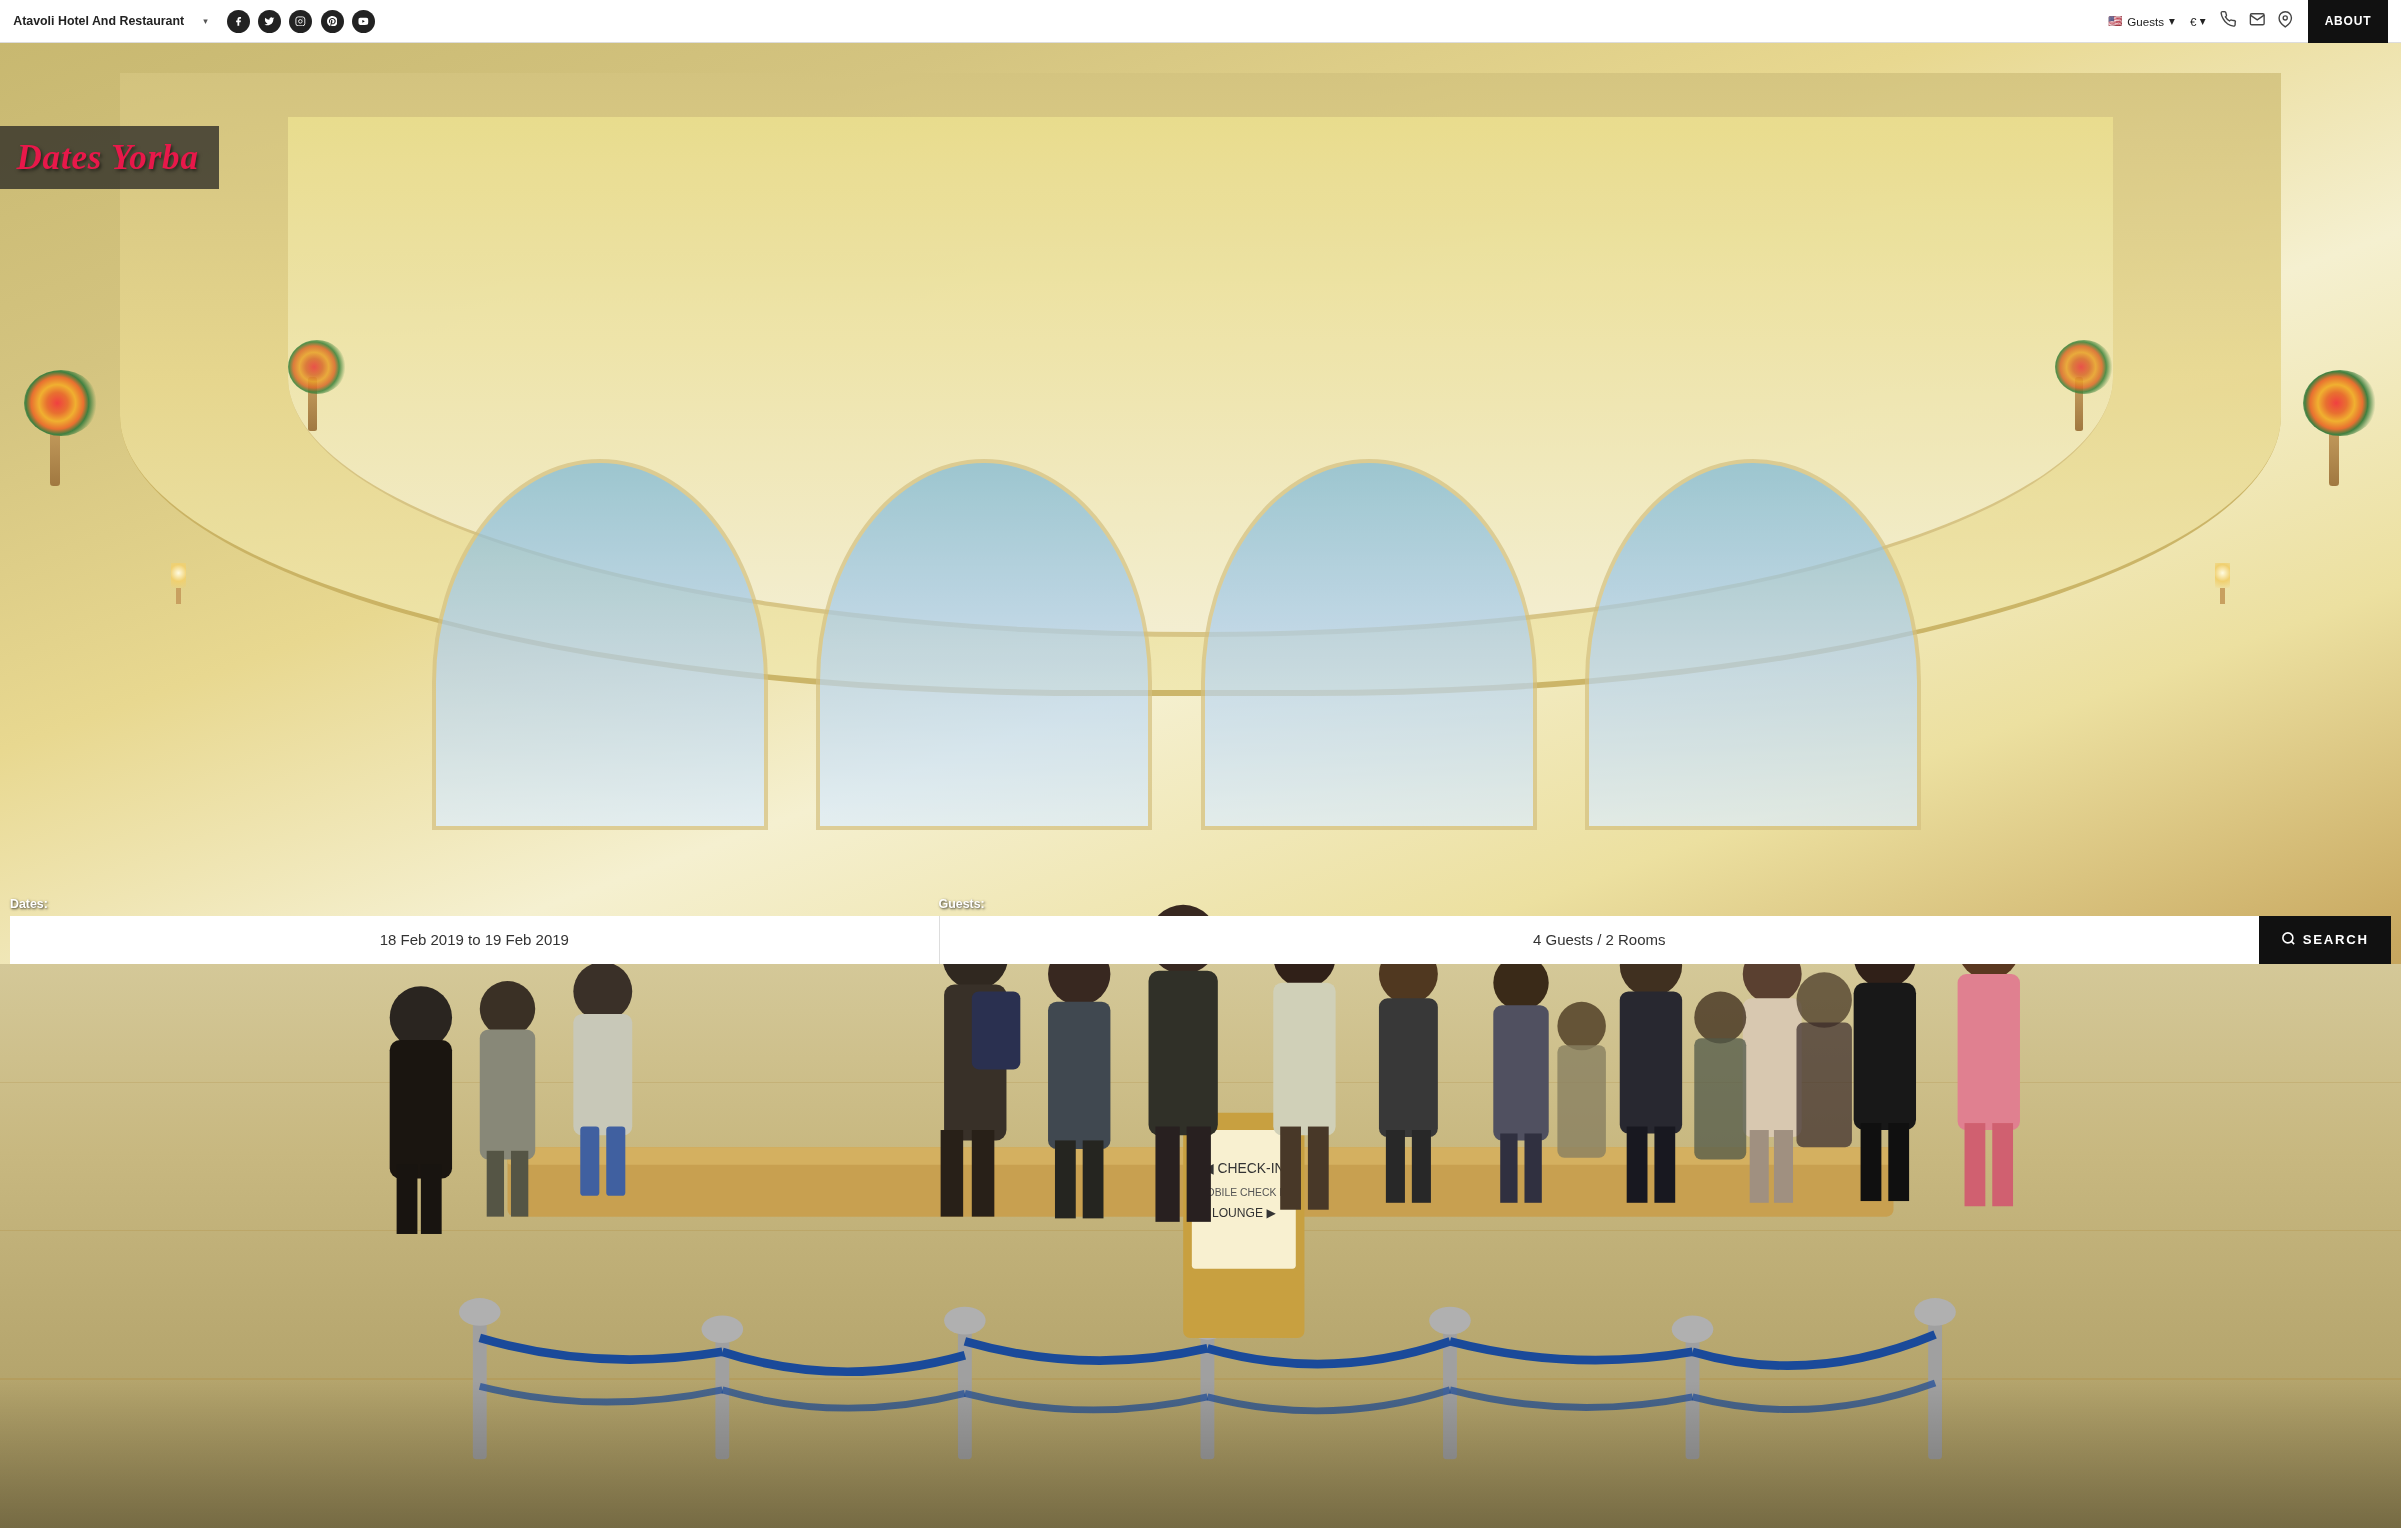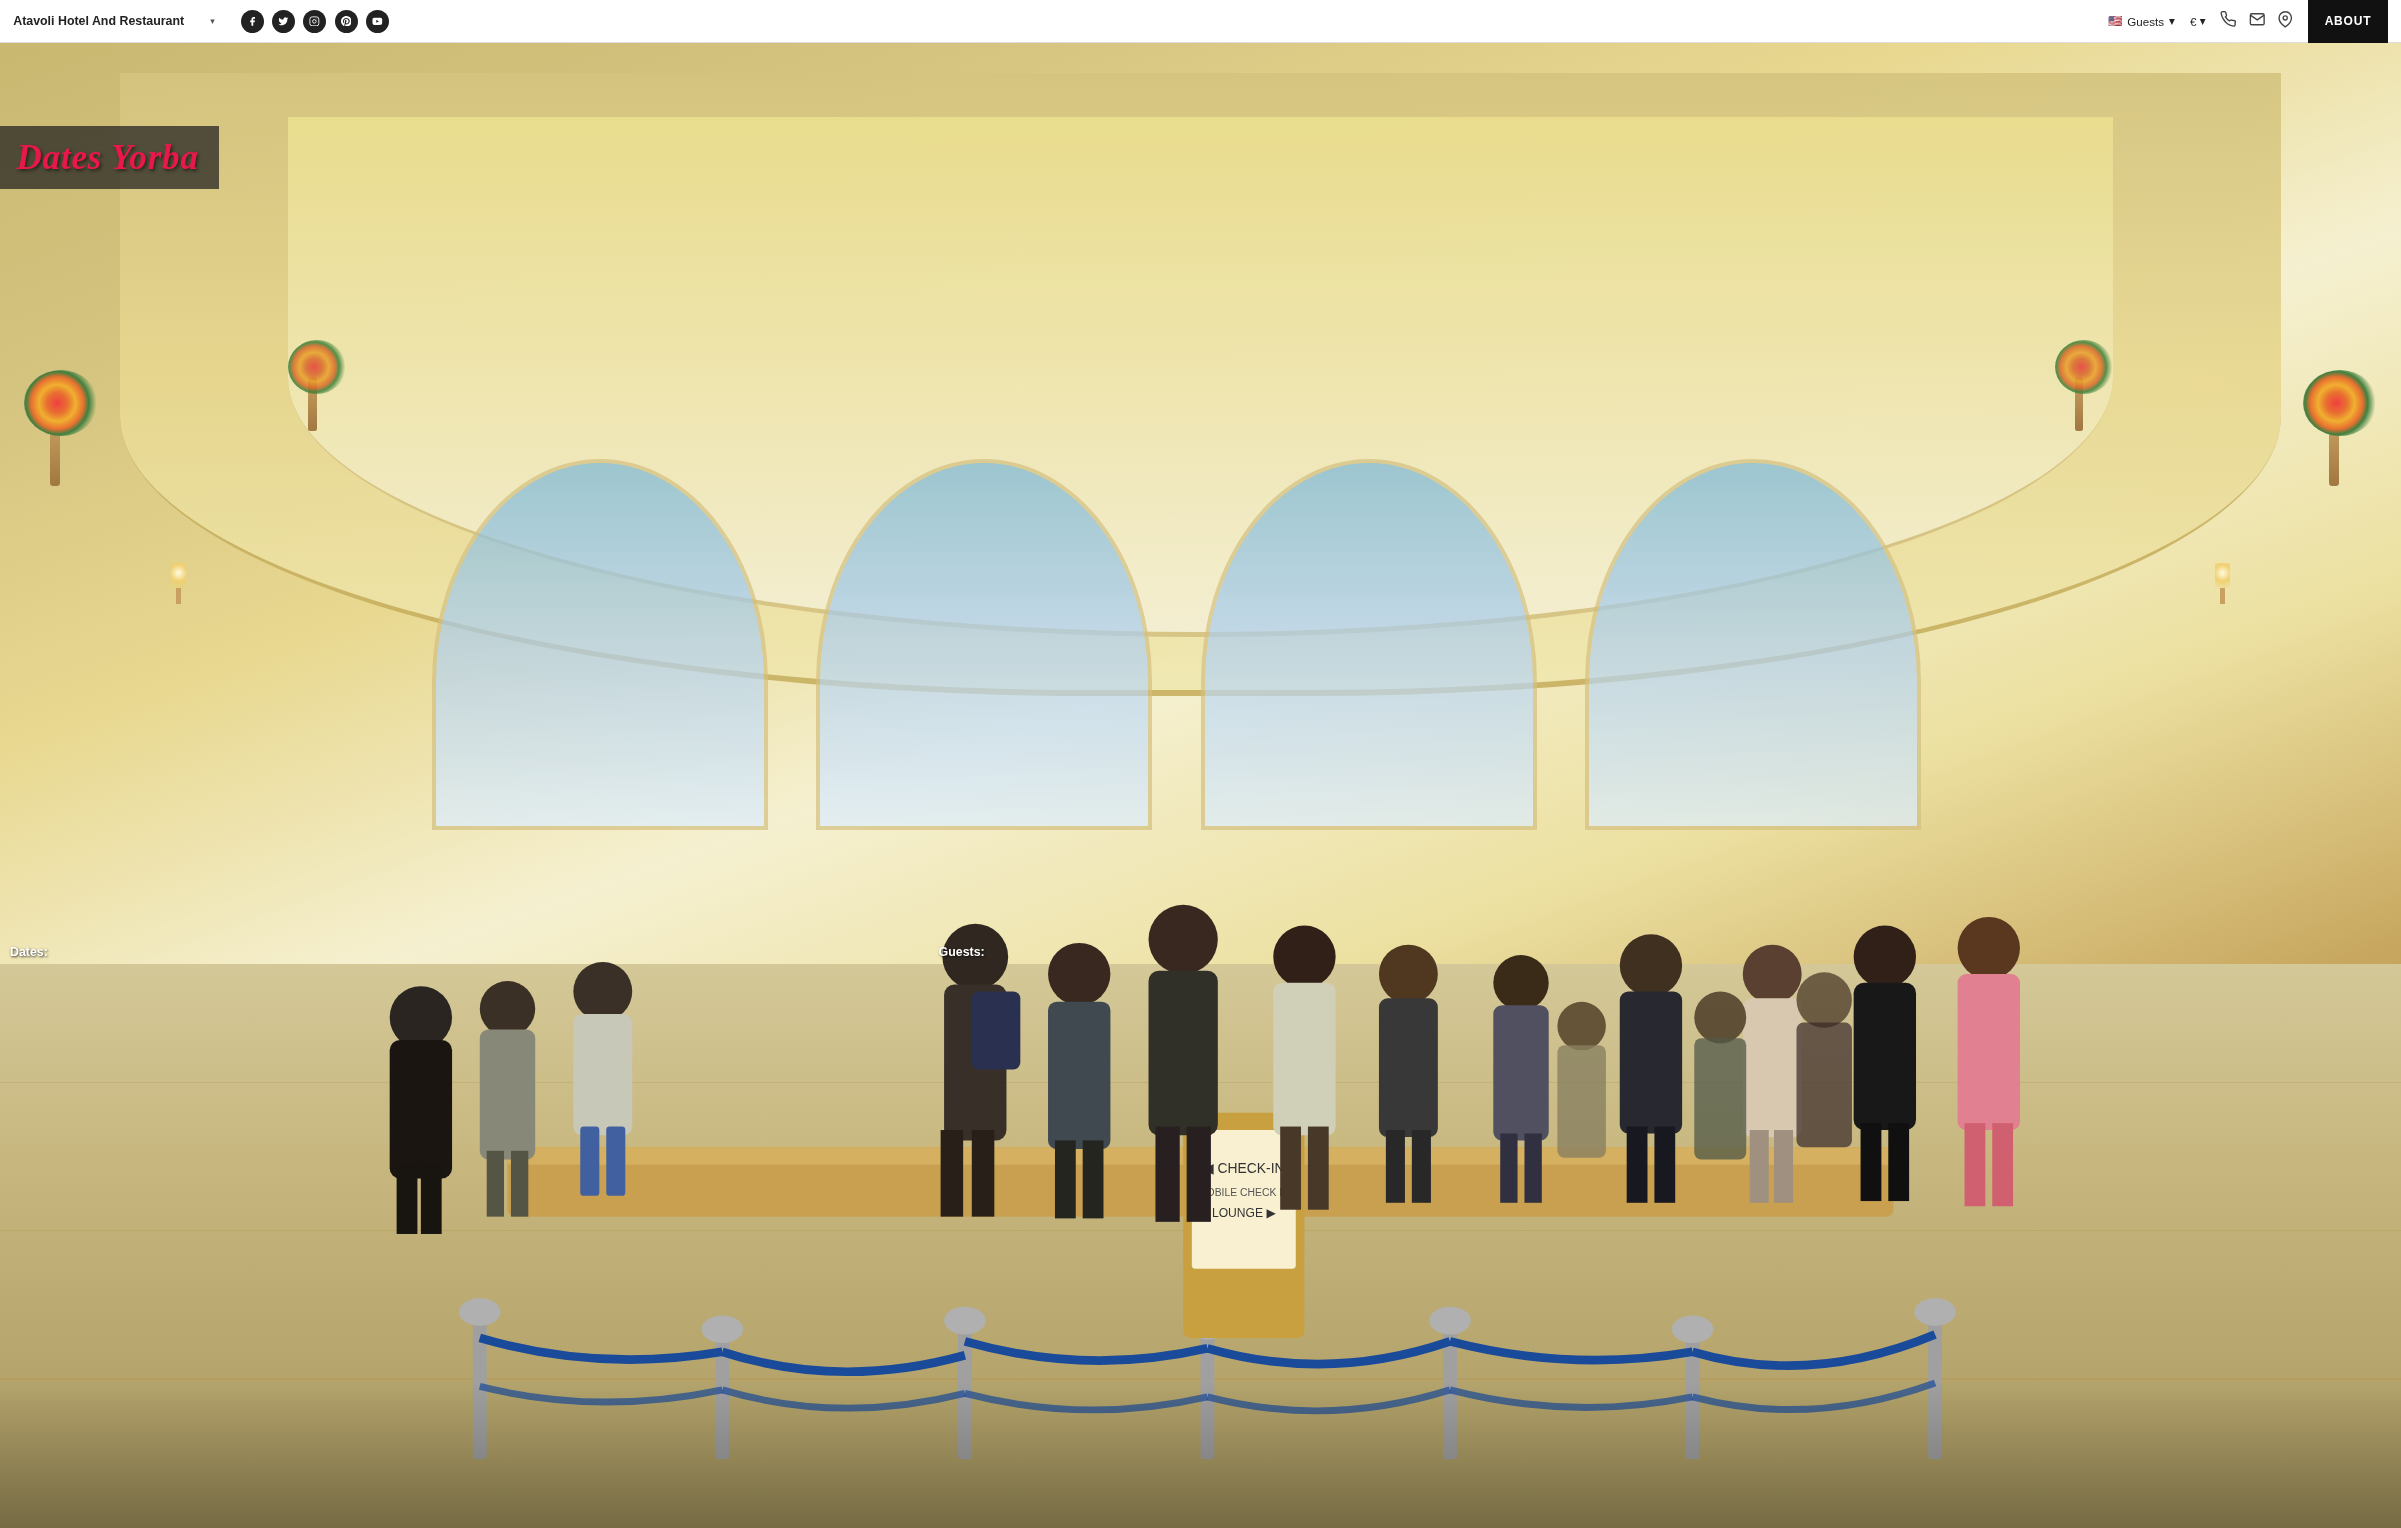--- a/index.html
+++ b/index.html
@@ -19,21 +19,21 @@
       height: 43px;
       padding: 0 13.2px;
       position: relative;
       z-index: 10;
       border-bottom: 0.8px solid #ddd;
     }
 
     .navbar-left {
       display: flex;
       align-items: center;
-      gap: 26px;
+      gap: 19px;
     }
 
     .brand-name {
       font-size: 12.4px;
       font-weight: 600;
       color: #222;
       cursor: pointer;
     }
 
     .brand-chevron {
@@ -486,16 +486,29 @@
 
     <div class="hotel-title-box">
       <h1 class="hotel-title">Dates Yorba</h1>
     </div>
 
     <div class="search-section">
       <div class="search-labels">
         <div class="search-label label-dates">Dates:</div>
         <div class="search-label label-guests">Guests:</div>
       </div>
+      <div class="search-bar">
+        <input type="text" class="search-dates-input" readonly="" value="18 Feb 2019 to 19 Feb 2019" style="">
+        <input type="text" class="search-guests-input" readonly="" value="4 Guests / 2 Rooms" style="">
+        <button class="search-btn">
+          <span class="search-icon-shape">
+            <svg width="15" height="15" viewBox="0 0 24 24" fill="none" stroke="#fff" stroke-width="2.5">
+                <circle cx="11" cy="11" r="8"></circle>
+                <line x1="21" y1="21" x2="16.65" y2="16.65"></line>
+              </svg>
+          </span>
+          <span>SEARCH</span>
+        </button>
+      </div>
     </div>
   </div>
 </section>
 
 
 </body></html>

